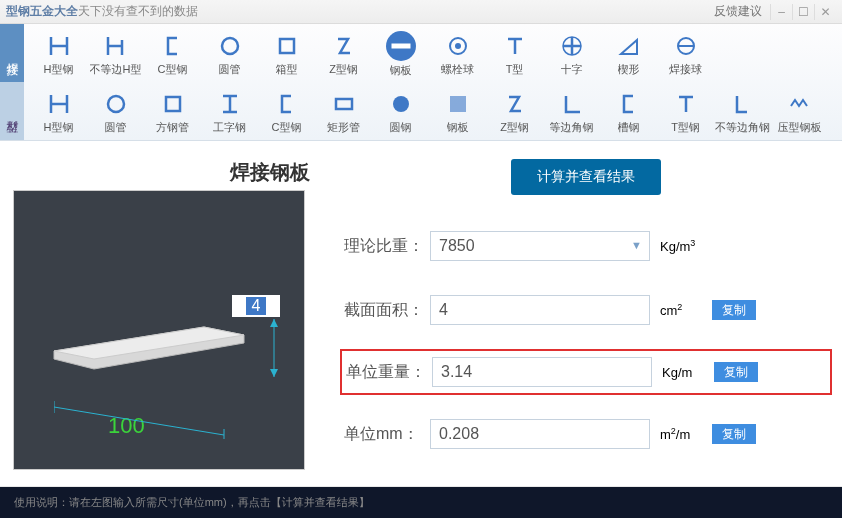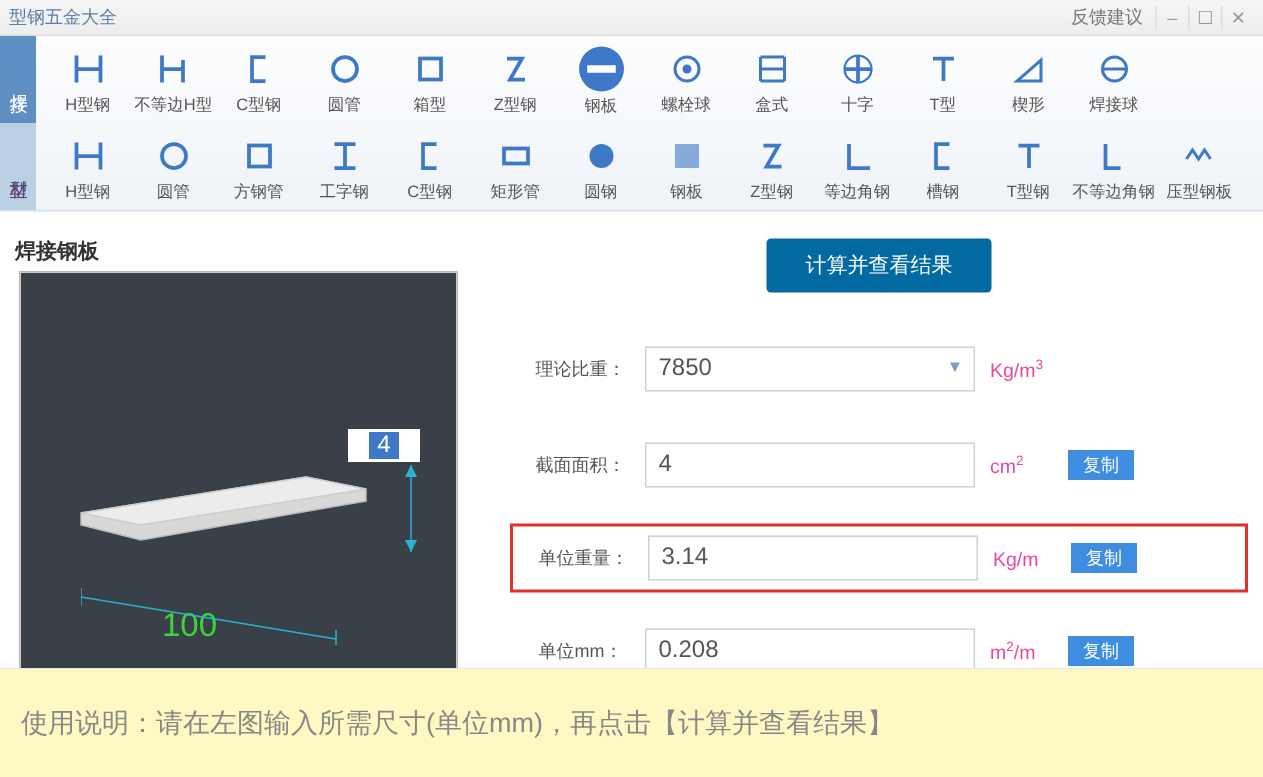--- a/index.html
+++ b/index.html
@@ -1,59 +1,60 @@
 <!DOCTYPE html>
 <html><head>
 <meta charset="utf-8">
 <style>
 *{box-sizing:border-box;margin:0;padding:0;font-family:"Microsoft YaHei",Arial,sans-serif}
 body{width:842px;height:518px;background:#fff;overflow:hidden}
 .titlebar{height:24px;background:linear-gradient(#f5f5f5,#ededed);border-bottom:1px solid #dcdcdc;display:flex;align-items:center;padding:0 6px;font-size:12px;color:#888}
-.titlebar .app{color:#5e7ea6;font-weight:normal;}
+.titlebar .app{color:#5e7ea6;font-weight:bold;}
 .titlebar .spacer{flex:1}
 .titlebar .feedback{color:#777;margin-right:8px}
 .titlebar .wbtn{width:22px;height:16px;border-left:1px solid #ddd;display:flex;align-items:center;justify-content:center;color:#999;cursor:pointer}
 .toolbar-wrap{display:flex;background:linear-gradient(#fdfdfe,#eef3f8);border-bottom:1px solid #d6dfe8}
 .side-tabs{width:24px;display:flex;flex-direction:column}
 .side-tab{flex:1;display:flex;align-items:center;justify-content:center;font-size:12px;color:#fff;background:#5d8fc2;writing-mode:vertical-rl;text-orientation:upright;cursor:pointer}
 .side-tab.inactive{background:#bcd0e4;color:#547}
 .tool-rows{flex:1}
 .tool-row{display:flex;padding:4px 6px 2px;height:58px}
 .tool{width:55px;display:flex;flex-direction:column;align-items:center;justify-content:center;cursor:pointer;border-radius:3px;margin:0 1px}
 .tool.active .ticon{background:#3e78c6}
 .ticon{width:28px;height:28px;display:flex;align-items:center;justify-content:center;color:#3e78c6}
 .ticon svg{width:24px;height:24px}
 .tool.active .ticon svg{stroke:#fff;fill:#fff}
 .tlabel{font-size:11px;color:#555;margin-top:2px;white-space:nowrap;overflow:hidden;max-width:55px}
 .main{display:flex;padding:18px 10px 0 10px;height:calc(100% - 24px - 116px - 30px)}
 .left{width:300px}
-.ltitle{text-align:left;font-size:14px;color:#333;font-weight:bold;margin-bottom:4px}
+.ltitle{text-align:right;font-size:20px;color:#333;font-weight:bold;margin-bottom:4px}
 .diagram{width:292px;height:280px;background:#3a4048;position:relative;border:1px solid #ccc;margin-left:3px}
 .plate{position:absolute;left:30px;top:130px;width:210px;height:70px}
 .dim-box{position:absolute;width:48px;height:22px;background:#fff;display:flex;align-items:center;justify-content:center}
 .dim-val{background:#3e78c6;color:#fff;padding:0 6px;font-size:16px}
 .dim-100{position:absolute;left:94px;top:222px;color:#3bd43b;font-size:22px}
 .right{flex:1;padding-left:30px}
 .calc-btn{display:block;margin:0 auto 30px;width:150px;height:36px;background:#0369a1;color:#fff;border:none;border-radius:3px;font-size:14px;cursor:pointer}
 .row{display:flex;align-items:center;margin-bottom:22px;padding:6px 4px}
 .row.highlight{border:2px solid #e03030;margin-bottom:18px;margin-top:-4px}
-.rlabel{width:86px;text-align:center;font-size:12px;color:#555}
+.rlabel{width:86px;text-align:left;font-size:16px;color:#555}
 .rinput{width:220px;height:30px;border:1px solid #c6d2de;padding:0 8px;font-size:16px;color:#555;background:#fff}
 .rselect{position:relative}
 .rselect .arrow{position:absolute;right:8px;top:8px;color:#7aa0c8;font-size:11px}
-.runit{width:56px;font-size:13px;color:#ec4899;padding-left:10px}
+.runit{width:56px;font-size:13px;color:#000000;padding-left:10px}
 .copy-btn{width:44px;height:20px;background:#3e8de0;color:#fff;border:none;font-size:12px;cursor:pointer;margin-left:6px}
-.footer{width:100%;padding:24px 14px;font-size:18px;color:#888;border-top:1px solid #e8e8e8;background:#fef9c3;position:fixed;bottom:0;left:0}
+.footer{width:100%;padding:8px 14px;font-size:11px;color:#888;border-top:1px solid #e8e8e8;background:#0f172a;position:fixed;bottom:0;left:0}
 sup{font-size:9px}
 </style>
 </head>
 <body>
 
 <div class="titlebar">
   <span class="app">型钢五金大全</span>
+  <span>天下没有查不到的数据</span>
   <span class="spacer"></span>
   <span class="feedback">反馈建议</span>
   <span class="wbtn">–</span>
   <span class="wbtn">☐</span>
   <span class="wbtn">✕</span>
 </div>
 
 <div class="toolbar-wrap">
   <div class="side-tabs">
     <div class="side-tab">焊接</div>
@@ -122,41 +123,33 @@
             <svg viewBox="0 0 24 24">
               <circle cx="12" cy="12" r="8" stroke="currentColor" stroke-width="2" fill="none"></circle>
               <circle cx="12" cy="12" r="3" fill="currentColor"></circle>
             </svg>
           </div>
           <div class="tlabel">螺栓球</div>
         </div>
         <div class="tool">
           <div class="ticon">
             <svg viewBox="0 0 24 24">
-              <path d="M4 4v16M20 4v16M4 4h16M4 20h16M4 12h16" stroke="currentColor" stroke-width="2" fill="none"></path>
-            </svg>
-          </div>
-          <div class="tlabel">盒式</div>
+              <path d="M5 5h14M12 5v15" stroke="currentColor" stroke-width="2.5" fill="none"></path>
+            </svg>
+          </div>
+          <div class="tlabel">T型</div>
         </div>
         <div class="tool">
           <div class="ticon">
             <svg viewBox="0 0 24 24">
               <path d="M12 3v18M3 12h18" stroke="currentColor" stroke-width="2.5" fill="none"></path>
               <circle cx="12" cy="12" r="9" stroke="currentColor" stroke-width="1.5" fill="none"></circle>
             </svg>
           </div>
           <div class="tlabel">十字</div>
-        </div>
-        <div class="tool">
-          <div class="ticon">
-            <svg viewBox="0 0 24 24">
-              <path d="M5 5h14M12 5v15" stroke="currentColor" stroke-width="2.5" fill="none"></path>
-            </svg>
-          </div>
-          <div class="tlabel">T型</div>
         </div>
         <div class="tool">
           <div class="ticon">
             <svg viewBox="0 0 24 24">
               <polygon points="4,20 20,20 20,6" stroke="currentColor" stroke-width="2" fill="none"></polygon>
             </svg>
           </div>
           <div class="tlabel">楔形</div>
         </div>
         <div class="tool">

